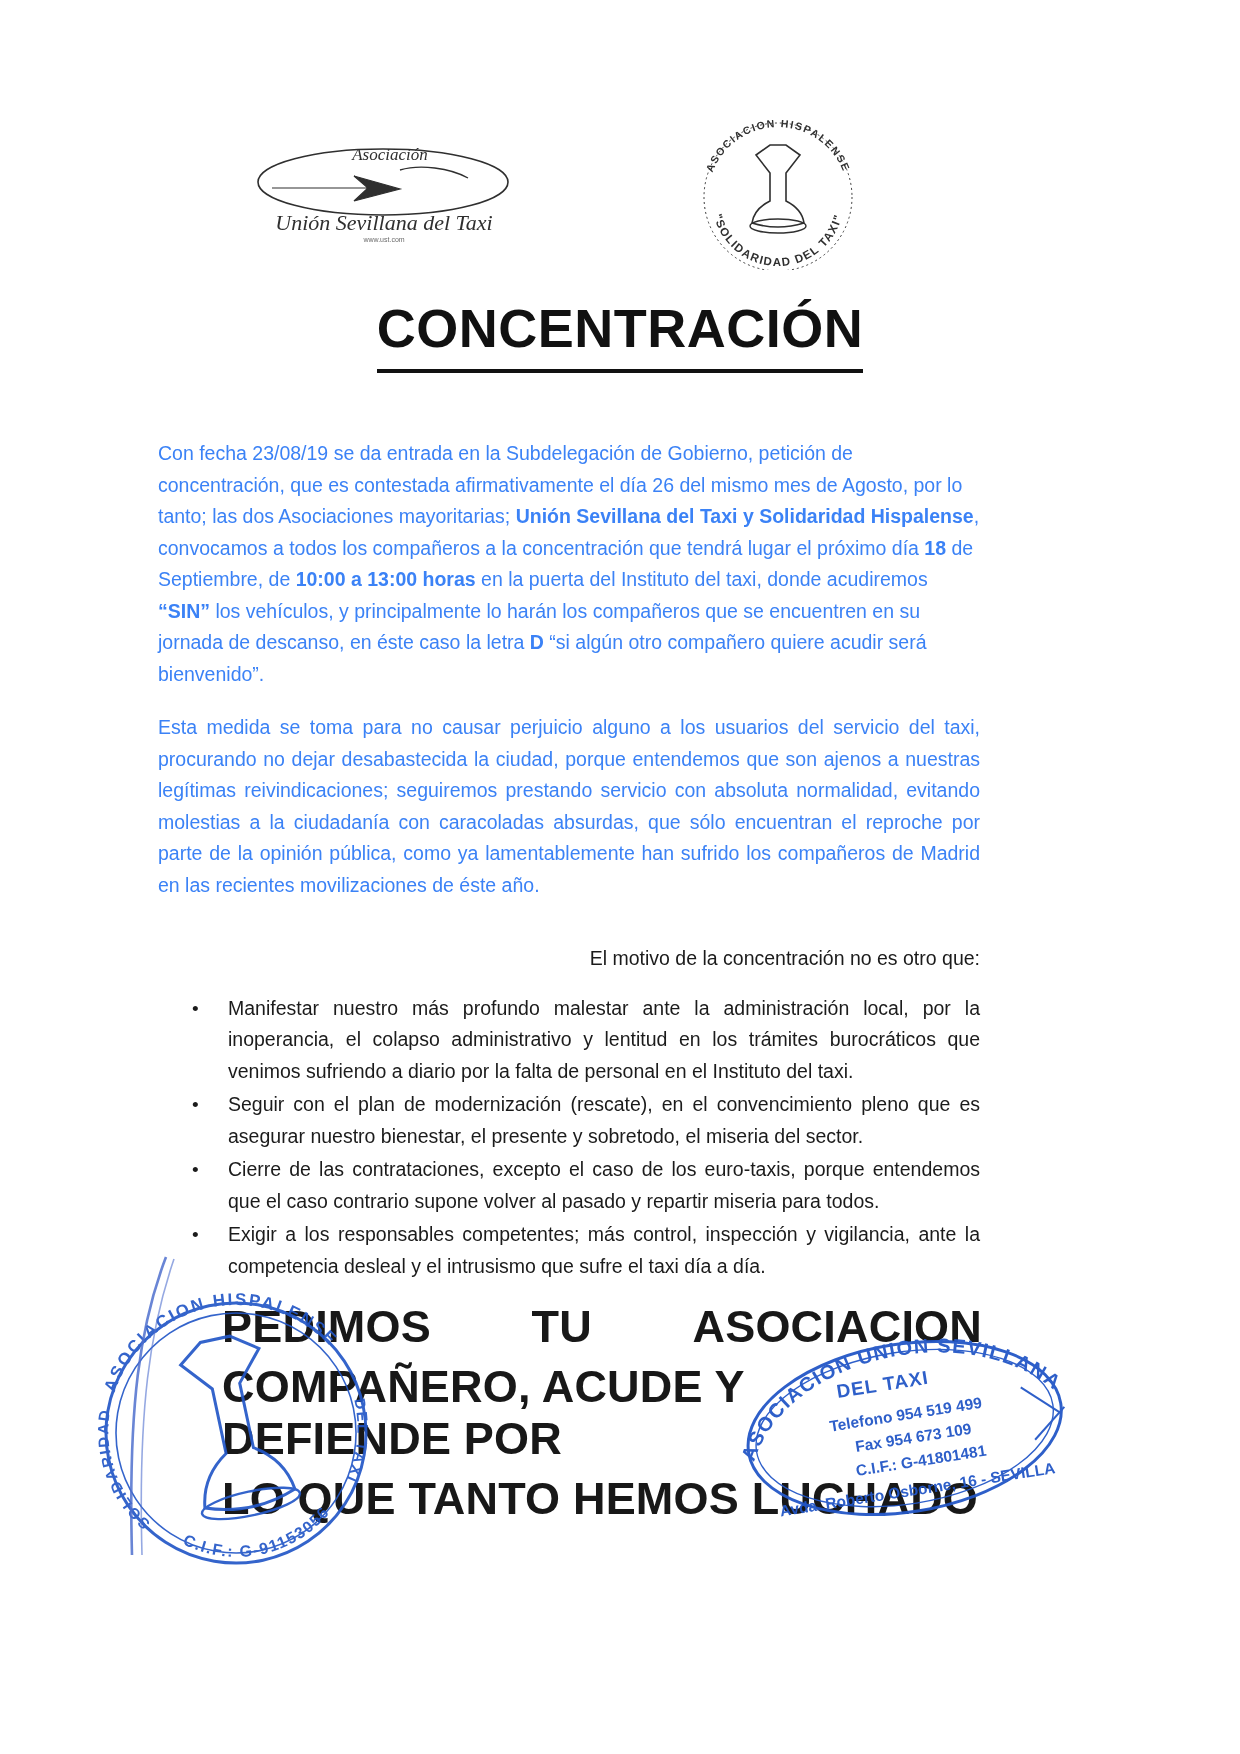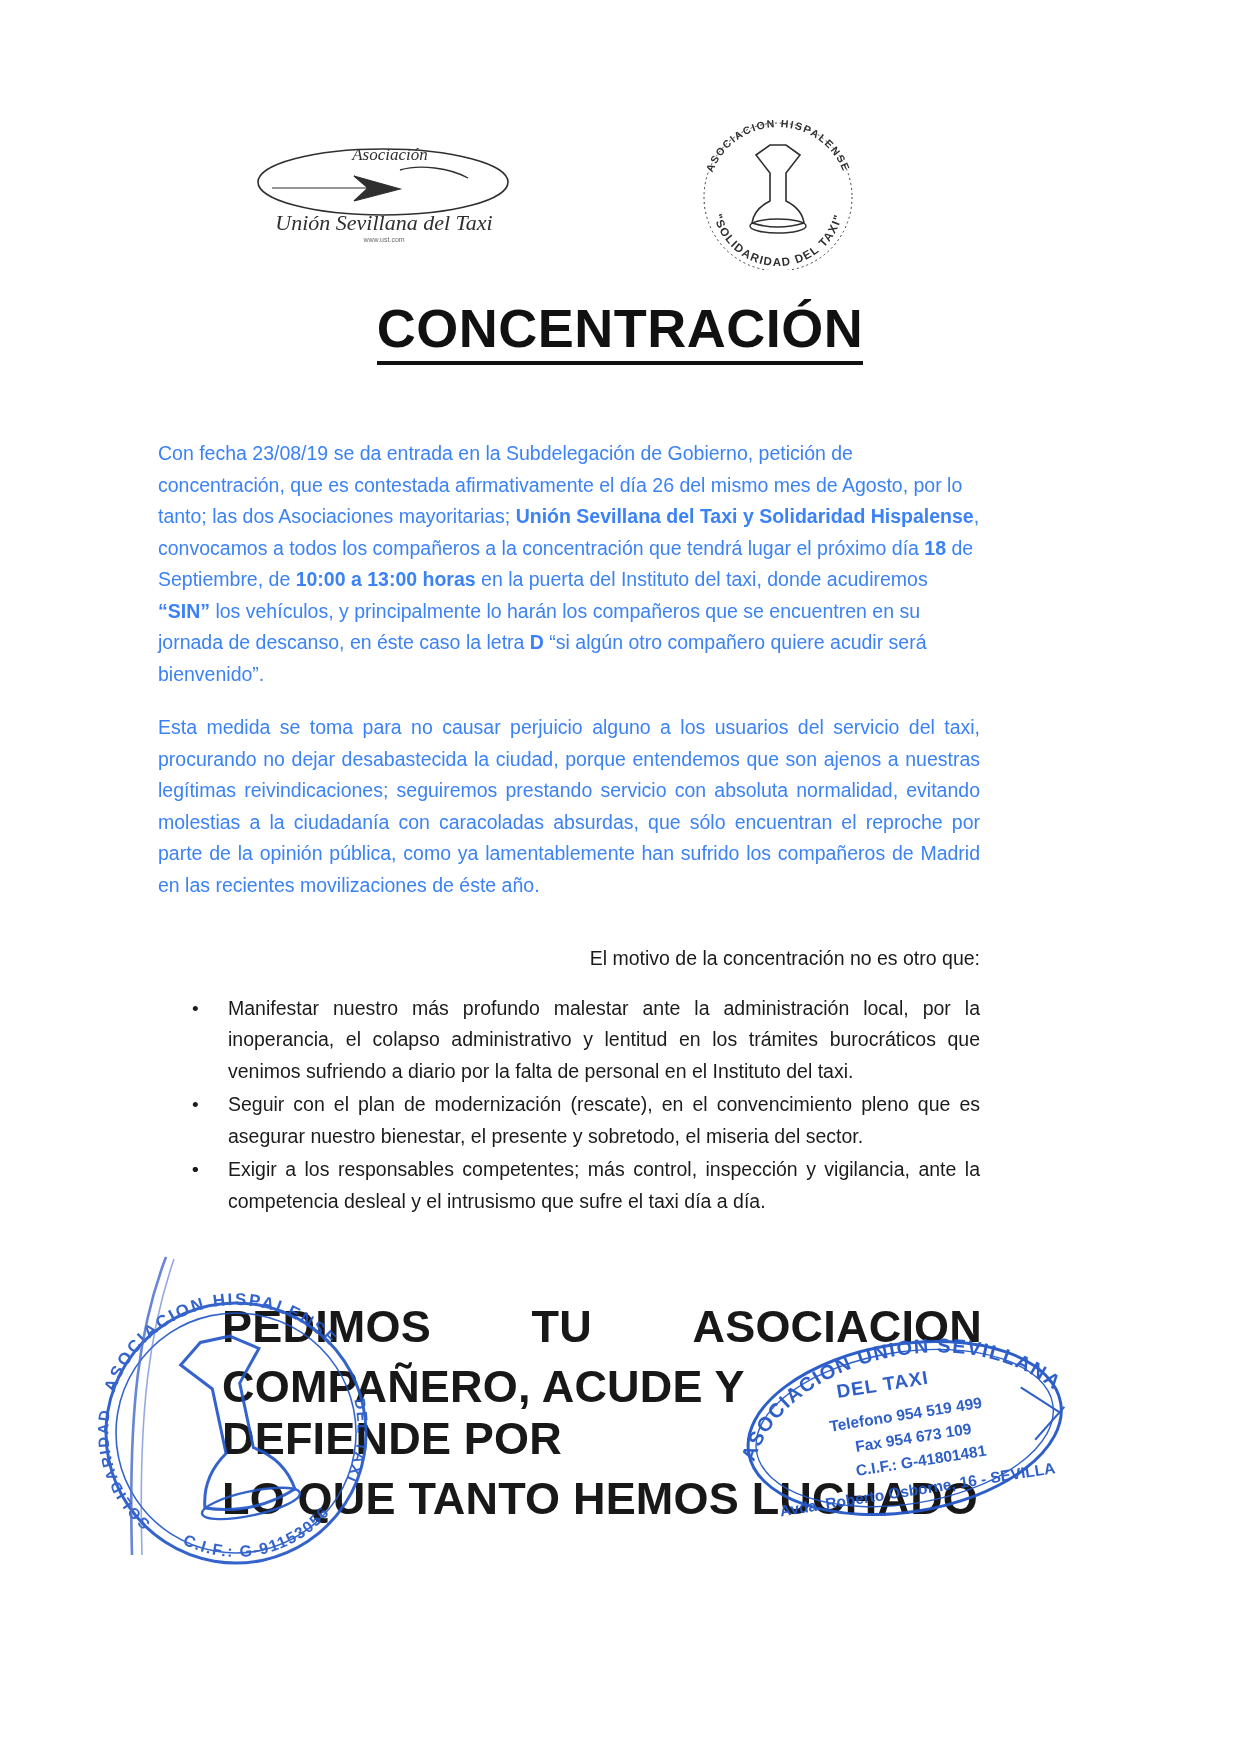--- a/index.html
+++ b/index.html
@@ -57,21 +57,21 @@
     width: 1240px;
     text-align: center;
   }
   .doc-title {
     display: inline-block;
     font-size: 54px;
     font-weight: bold;
     letter-spacing: 0.5px;
     color: #111;
     border-bottom: 4px solid #111;
-    padding-bottom: 4px;
+    padding-bottom: 12px;
     line-height: 1.05;
   }
 
   
   .body-col {
     position: absolute;
     left: 158px;
     top: 438px;
     width: 822px;
   }
@@ -206,21 +206,21 @@
 
     <p class="para first" id="p-intro">Con fecha 23/08/19 se da entrada en la Subdelegación de Gobierno, petición de concentración, que es contestada afirmativamente el día 26 del mismo mes de Agosto, por lo tanto; las dos Asociaciones mayoritarias; <b>Unión Sevillana del Taxi y Solidaridad Hispalense</b>, convocamos a todos los compañeros a la concentración que tendrá lugar el próximo día <b>18</b> de Septiembre, de <b>10:00 a 13:00 horas</b> en la puerta del Instituto del taxi, donde acudiremos <b>“SIN”</b> los vehículos, y principalmente lo harán los compañeros que se encuentren en su jornada de descanso, en éste caso la letra <b>D</b> “si algún otro compañero quiere acudir será bienvenido”.</p>
 
     <p class="para" id="p-just">Esta medida se toma para no causar perjuicio alguno a los usuarios del servicio del taxi, procurando no dejar desabastecida la ciudad, porque entendemos que son ajenos a nuestras legítimas reivindicaciones; seguiremos prestando servicio con absoluta normalidad, evitando molestias a la ciudadanía con caracoladas absurdas, que sólo encuentran el reproche por parte de la opinión pública, como ya lamentablemente han sufrido los compañeros de Madrid en las recientes movilizaciones de éste año.</p>
 
     <div class="motive">El motivo de la concentración no es otro que:</div>
 
     <ul class="reasons" id="reasons-list">
         <li><span class="bullet">•</span><span>Manifestar nuestro más profundo malestar ante la administración local, por la inoperancia, el colapso administrativo y lentitud en los trámites burocráticos que venimos sufriendo a diario por la falta de personal en el Instituto del taxi.</span></li>
         <li><span class="bullet">•</span><span>Seguir con el plan de modernización (rescate), en el convencimiento pleno que es asegurar nuestro bienestar, el presente y sobretodo, el miseria del sector.</span></li>
-        <li><span class="bullet">•</span></li>
+        <li><span class="bullet">•</span><span>Cierre de las contrataciones, excepto el caso de los euro-taxis, porque entendemos que el caso contrario supone volver al pasado y repartir miseria para todos.</span></li>
         <li><span class="bullet">•</span><span>Exigir a los responsables competentes; más control, inspección y vigilancia, ante la competencia desleal y el intrusismo que sufre el taxi día a día.</span></li>
       </ul>
   </div>
 
   <div class="slogan">
     <span class="l1" id="slogan-l1">
         <span>PEDIMOS</span>
         <span>TU</span>
         <span>ASOCIACION</span>
       </span>

